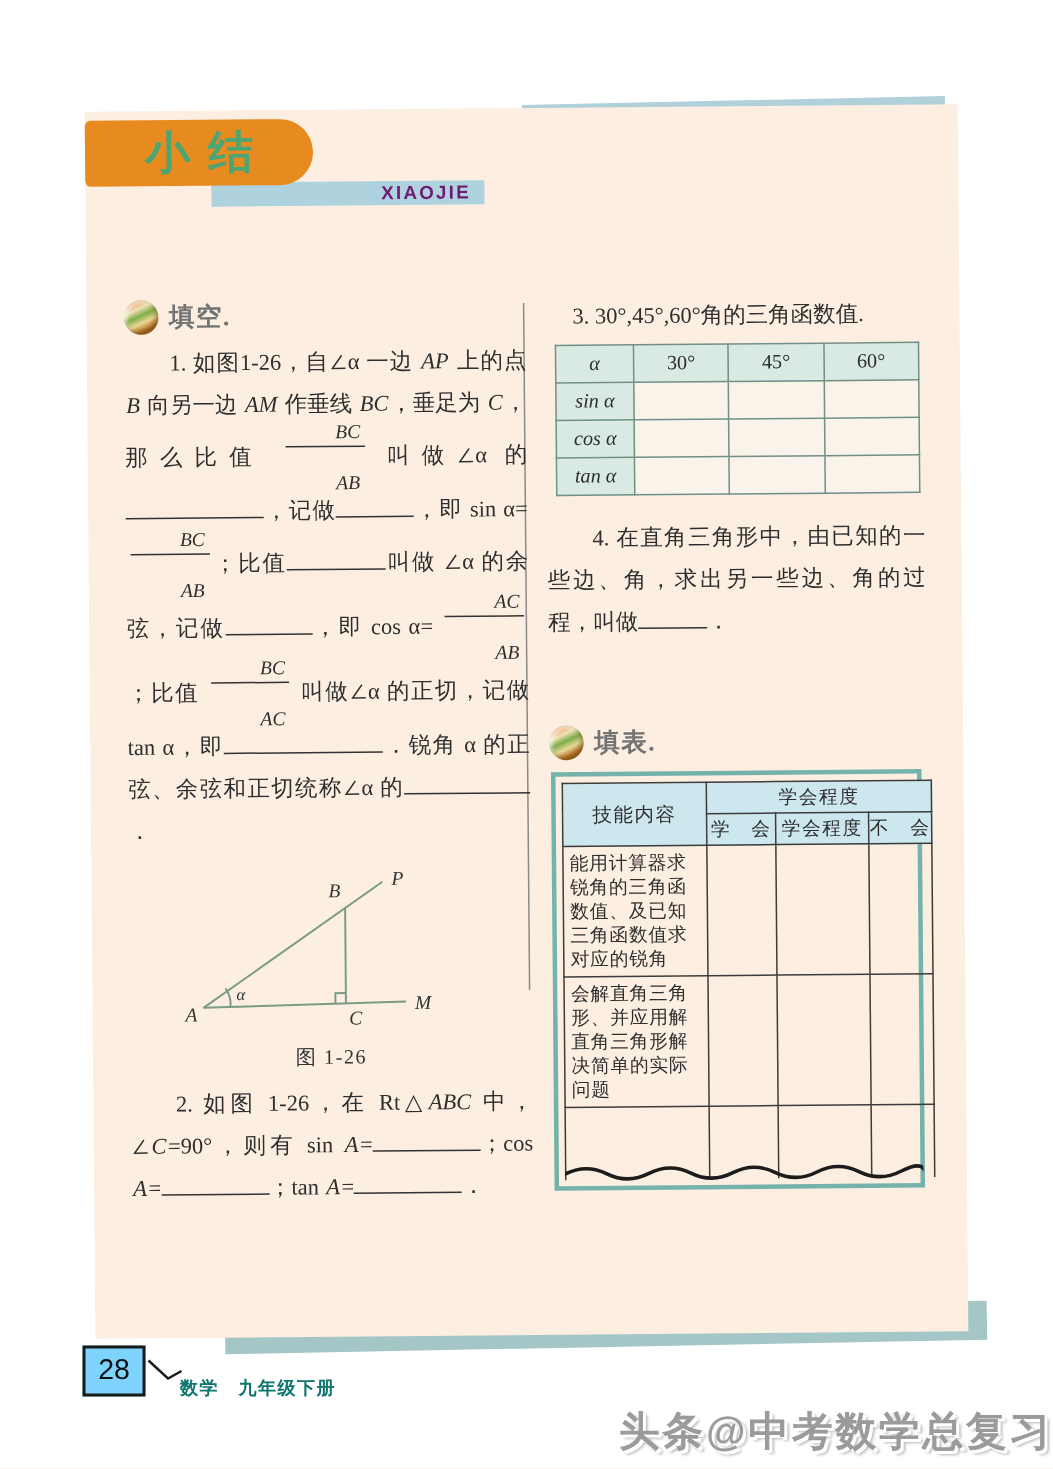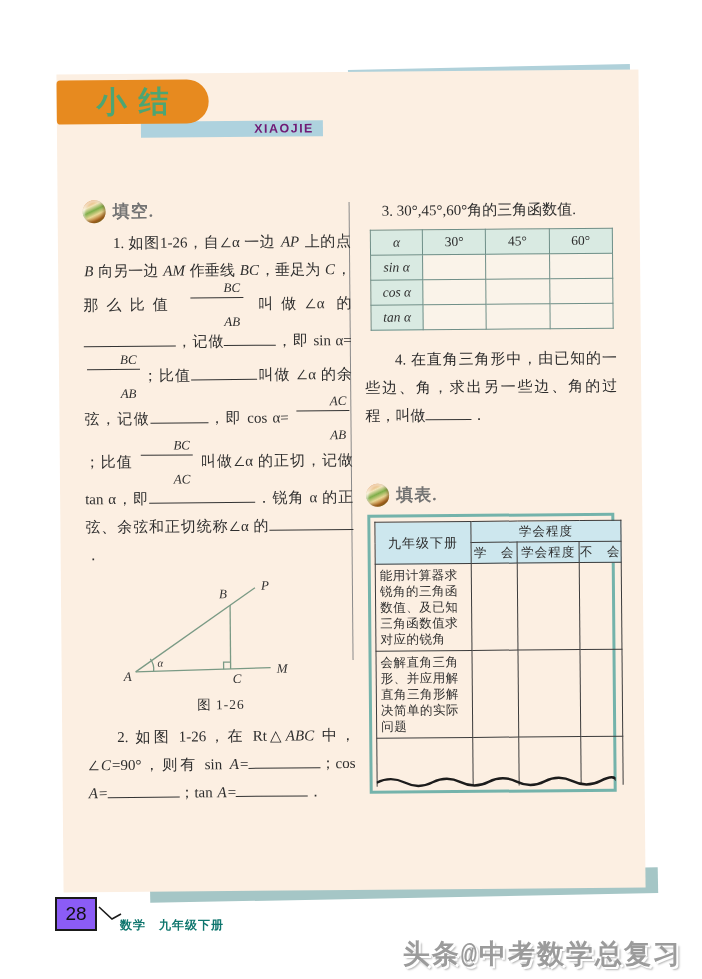--- a/index.html
+++ b/index.html
@@ -97,33 +97,33 @@
   table.skills td.desc {
     padding:3px 4px; line-height:16px; font-size:12.5px; letter-spacing:0.5px;
     vertical-align:top; height:70px;
   }
   table.skills tr.tail td { height:48px; border-bottom:none; }
   .wave-svg { position:absolute; left:4px; bottom:2px; width:239px; height:14px; }
 
   
   .pn-box {
     position:absolute; left:55px; top:897px; width:42px; height:34px;
-    border:2px solid #1a1a1a; background:#8b5cf6; z-index:2;
+    border:2px solid #1a1a1a; background:#7dd3fc; z-index:2;
     display:flex; align-items:center; justify-content:center;
     font-family:"Liberation Sans", sans-serif; font-size:19px; color:#111;
   }
   .pn-tail { position:absolute; left:97px; top:903px; z-index:2; }
   .book-label {
     position:absolute; left:120px; top:917px; z-index:2;
     font-size:12px; font-weight:bold; color:#0f766e; letter-spacing:1px;
     font-family:"Liberation Sans", sans-serif;
   }
   .watermark {
-    position:absolute; right:20px; top:936px; z-index:2;
-    font-family:Liberation Mono, monospace; font-weight:bold; font-size:27px;
+    position:absolute; right:0; top:936px; z-index:2;
+    font-family:Liberation Sans, sans-serif; font-weight:bold; font-size:27px;
     color:#9b9b9b; letter-spacing:2px;
     text-shadow:2px 2px 0 #ffffff, 3px 3px 2px #b5b5b5;
   }
   svg text { font-family:"Liberation Serif", serif; }
 </style>
 </head>
 <body>
 
 <div class="sliver-top"></div>
 <div class="band-bottom"></div>
@@ -226,21 +226,21 @@
       <div class="skills-frame">
         <table class="skills">
           <colgroup>
             <col style="width:96px">
               <col class="c-learn">
               <col class="c-basic">
               <col class="c-not">
           </colgroup>
           <tbody>
               <tr>
-            <th rowspan="2" class="skill-col">九年级下册</th>
+            <th rowspan="2" class="skill-col">技能内容</th>
             <th colspan="3">学会程度</th>
           </tr>
           <tr>
             <th>学　会</th>
             <th>学会程度</th>
             <th>不　会</th>
           </tr>
           <tr>
             <td class="desc">能用计算器求锐角的三角函数值、及已知三角函数值求对应的锐角</td>
             <td></td>

